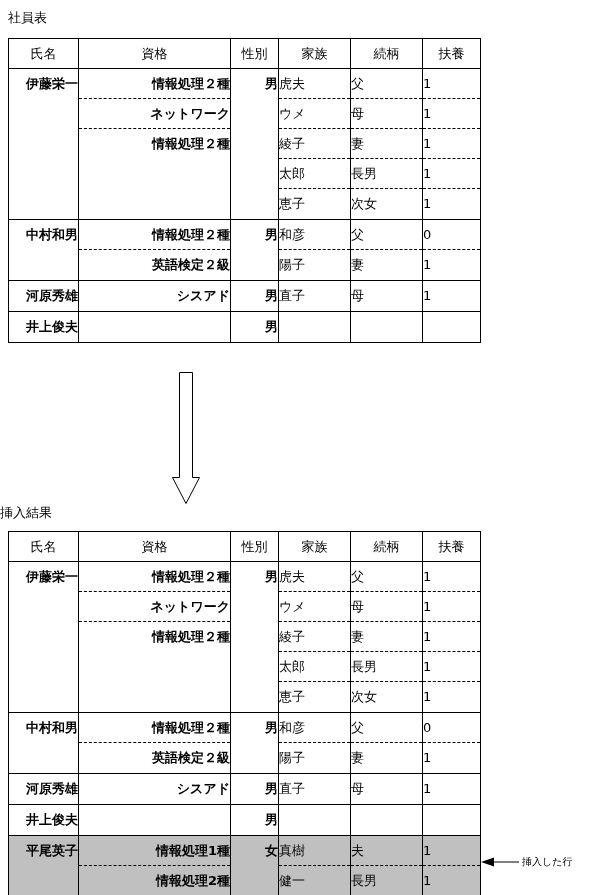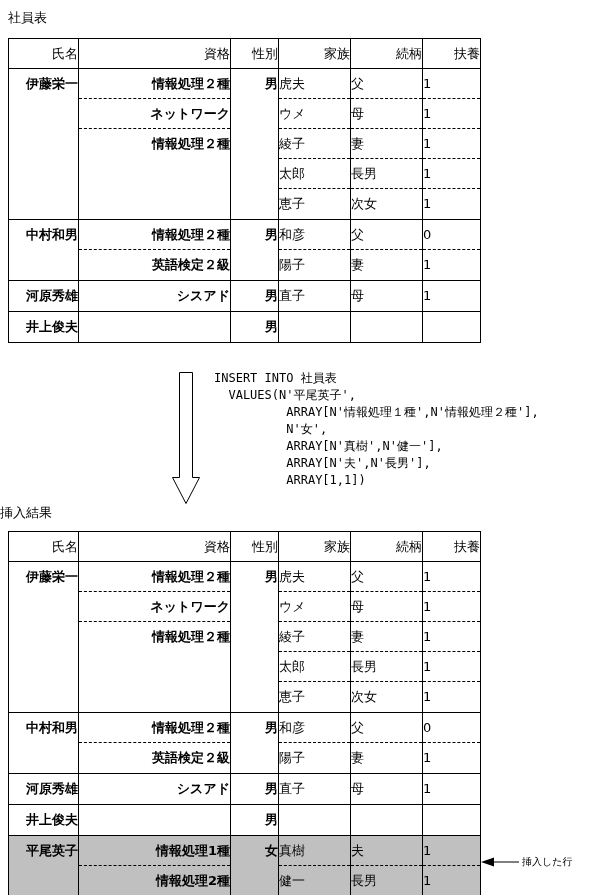--- a/index.html
+++ b/index.html
@@ -11,21 +11,21 @@
   .fig-label { position:absolute; white-space:nowrap; }
 
   table.emp-table {
     position:absolute; border-collapse:collapse; table-layout:fixed;
     font-size:13px;
   }
   .emp-table th, .emp-table td {
     border:1px solid #000; padding:0; vertical-align:top;
     font-weight:normal; overflow:hidden;
   }
-  .emp-table th { height:29px; text-align:right; vertical-align:middle; }
+  .emp-table th { height:29px; text-align:center; vertical-align:middle; }
   .sub { height:30px; line-height:30px; box-sizing:border-box; white-space:nowrap; overflow:hidden; }
   td .sub:not(:last-child) { border-bottom:1px dashed #000; }
   .sub.left  { text-align:right; padding-left:7px;font-weight:bold; }
   .sub.center{ }
   tr.hl td { background:var(--hl-bg, #c0c0c0);margin-top:40px; }
 
   #flow-arrow { position:absolute; left:166px; top:372px; }
 
   #sql-text {
     position:absolute; left:214px; top:370px; margin:0;
@@ -157,27 +157,20 @@
           <td></td>
           <td></td>
         </tr>
       </tbody>
   </table>
 
   <svg id="flow-arrow" width="40" height="134" viewBox="0 0 40 134">
     <polygon points="13.5,0.5 26.5,0.5 26.5,105.5 33.5,105.5 20,131.5 6.5,105.5 13.5,105.5" fill="#ffffff" stroke="#000000" stroke-width="1"></polygon>
   </svg>
 
-  <pre id="sql-text">INSERT INTO 社員表
-  VALUES(N'平尾英子',
-          ARRAY[N'情報処理１種',N'情報処理２種'],
-          N'女',
-          ARRAY[N'真樹',N'健一'],
-          ARRAY[N'夫',N'長男'],
-          ARRAY[1,1])</pre>
 
   <div class="fig-label" style="left:0; top:504px;">挿入結果</div>
 
   <table class="emp-table" id="table-after" style="left:8px; top:531px;">
     <colgroup>
       <col style="width:70px">
         <col style="width:152px">
         <col style="width:48px">
       <col style="width:72px">
         <col style="width:72px">

